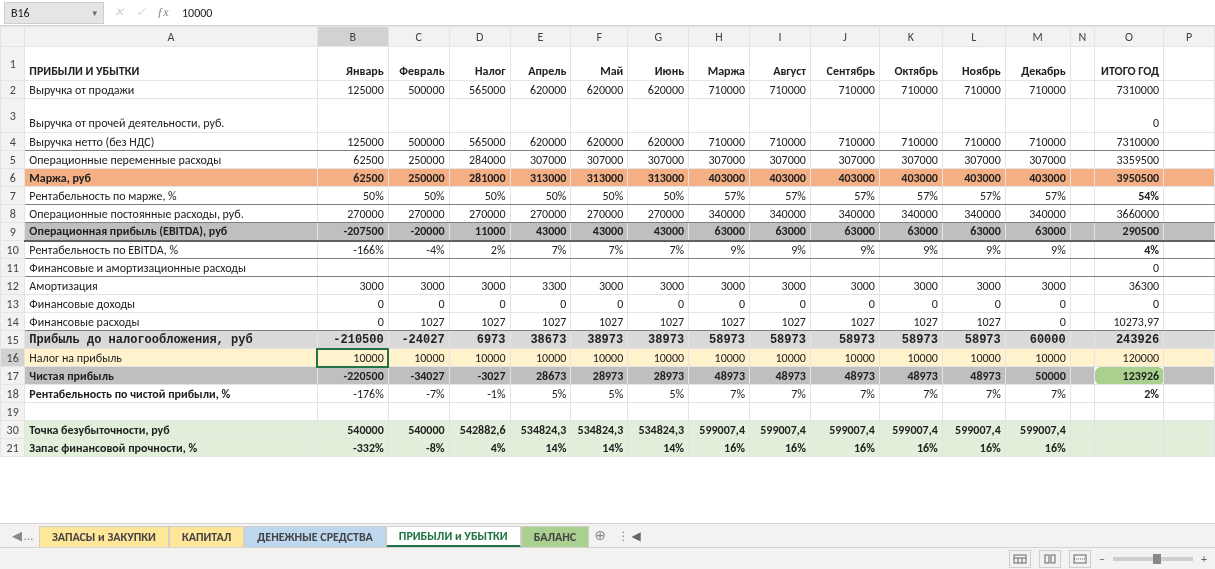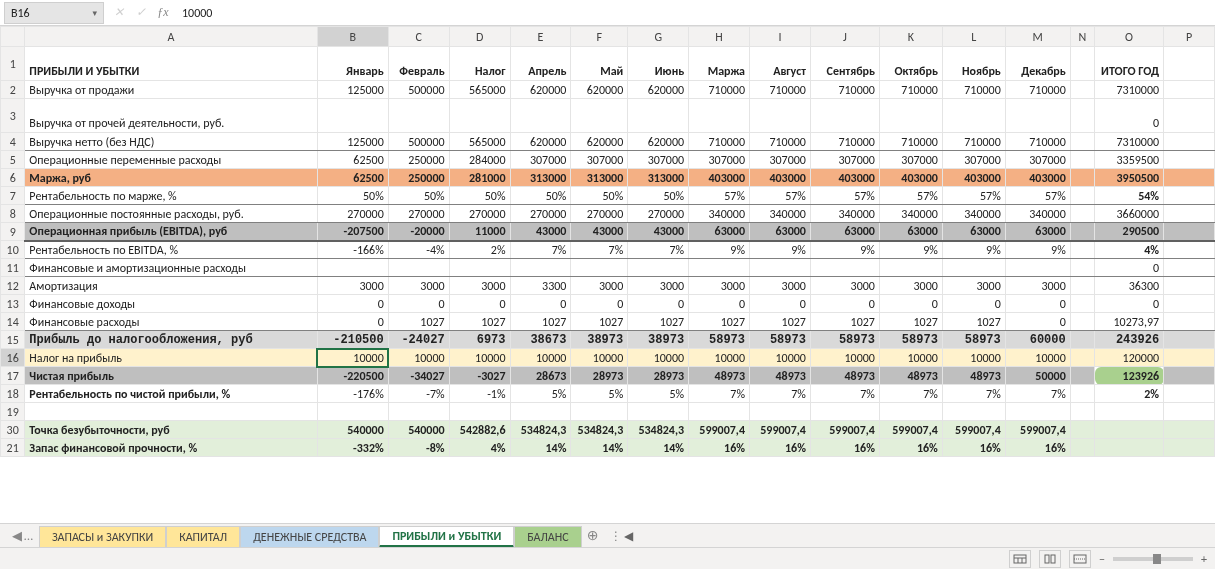--- a/index.html
+++ b/index.html
@@ -52,21 +52,21 @@
   tr.gray td{background:var(--row-gray);font-weight:700;}
   tr.gray2 td{background:var(--row-gray2);font-family:Liberation Mono, monospace;}
   tr.yellow td{background:var(--row-yellow);}
   tr.green td{background:var(--row-green2);font-weight:700;}
   td.tot-green{background:var(--total-green)!important;font-weight:700;border-radius:6px;}
 
   
   .tabbar{height:24px;background:#f3f2f1;border-top:1px solid var(--grid-border);display:flex;align-items:center;padding:0 6px;gap:0;}
   .tab-nav{display:flex;align-items:center;gap:2px;color:#888;padding:0 6px;}
   .tab-nav span{font-size:13px;}
-  .tab{height:22px;padding:0 12px;display:flex;align-items:center;border:1px solid #cfcfcf;border-bottom:none;background:#ececec;margin-top:2px;font-size:12px;color:#444;}
+  .tab{height:22px;padding:0 12px;display:flex;align-items:center;border:1px solid #cfcfcf;border-bottom:none;background:#ececec;margin-top:2px;font-size:12px;color:#444;font-weight:bold;}
   .tab.yellow{background:var(--tab-yellow);}
   .tab.blue{background:var(--tab-blue);text-align:right;}
   .tab.green{background:var(--tab-green);}
   .tab.active{background:#fff;border-bottom:3px solid var(--cell-sel);font-weight:700;color:#217346;}
   .tab-add{width:22px;text-align:center;color:#888;font-size:14px;}
   .tab-scroll{flex:1;display:flex;align-items:center;}
   .hscroll-lt{width:14px;text-align:center;color:#666;}
   .tab-spacer{flex:1;}
 
   

